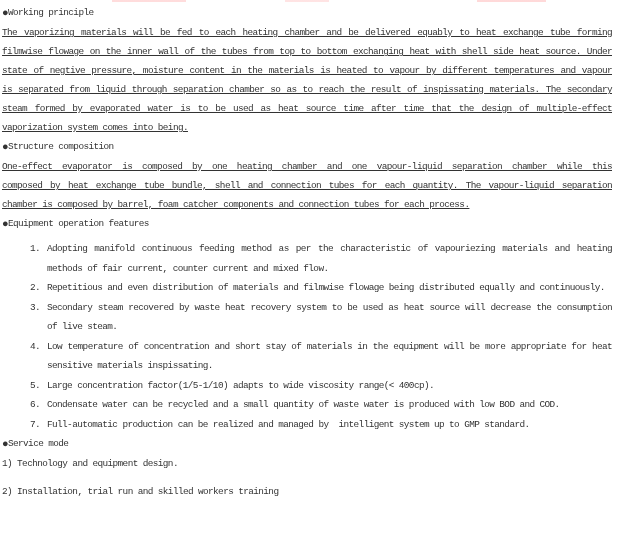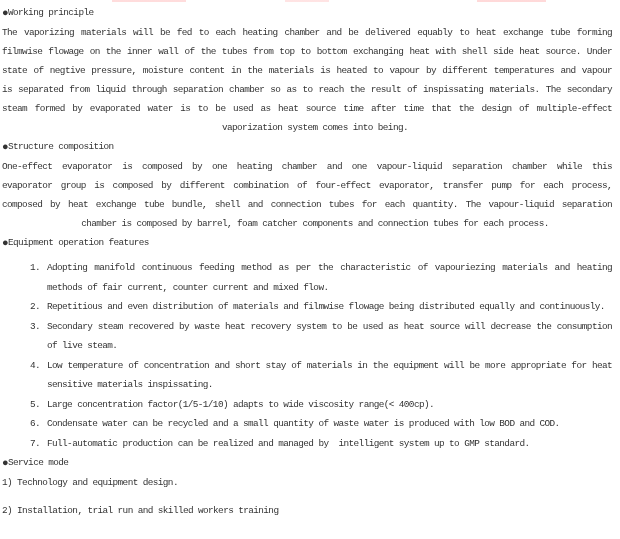--- a/index.html
+++ b/index.html
@@ -27,22 +27,23 @@
       transparent 88% 100%);
     pointer-events: none;
   }
   .heading { line-height: 19px; white-space: pre; }
   .bullet { font-size: 11px; vertical-align: -1px; }
   .para-line {
     line-height: 19px;
     white-space: pre-wrap;
     text-align: justify;
     text-align-last: justify;
+    text-decoration: underline;
   }
-  .para-line.last { text-align: center; text-align-last: auto; margin-left: 16px; }
+  .para-line.last { text-align: left; text-align-last: auto; }
   .list { margin: 5px 0 0 0; }
   .list-line { position: relative; padding-left: 45px; line-height: 19.5px; min-height: 19.5px; }
   .num { position: absolute; left: 28px; top: 0; }
   .ltxt { white-space: pre-wrap; }
   .ltxt.just { text-align: justify; text-align-last: justify; }
   .service-line { line-height: 19px; white-space: pre; }
   .service-line + .service-line { margin-top: 9px; }
 </style>
 </head>
 <body>
@@ -59,21 +60,20 @@
           <div class="para-line">state of negtive pressure, moisture content in the materials is heated to vapour by different temperatures and vapour</div>
           <div class="para-line">is separated from liquid through separation chamber so as to reach the result of inspissating materials. The secondary</div>
           <div class="para-line">steam formed by evaporated water is to be used as heat source time after time that the design of multiple-effect</div>
           <div class="para-line last">vaporization system comes into being.</div>
         </div>
       </div>
       <div class="section">
         <div class="heading"><span class="bullet">●</span><span class="heading-text">Structure composition</span></div>
         <div class="para">
           <div class="para-line">One-effect evaporator is composed by one heating chamber and one vapour-liquid separation chamber while this</div>
-          <div class="para-line">evaporator group is composed by different combination of four-effect evaporator, transfer pump for each process,</div>
           <div class="para-line">composed by heat exchange tube bundle, shell and connection tubes for each quantity. The vapour-liquid separation</div>
           <div class="para-line last">chamber is composed by barrel, foam catcher components and connection tubes for each process.</div>
         </div>
       </div>
       <div class="section">
         <div class="heading"><span class="bullet">●</span><span class="heading-text">Equipment operation features</span></div>
         <div class="list">
           <div class="list-line">
             <span class="num">1.</span>
             <div class="ltxt just">Adopting manifold continuous feeding method as per the characteristic of vapouriezing materials and heating</div>

